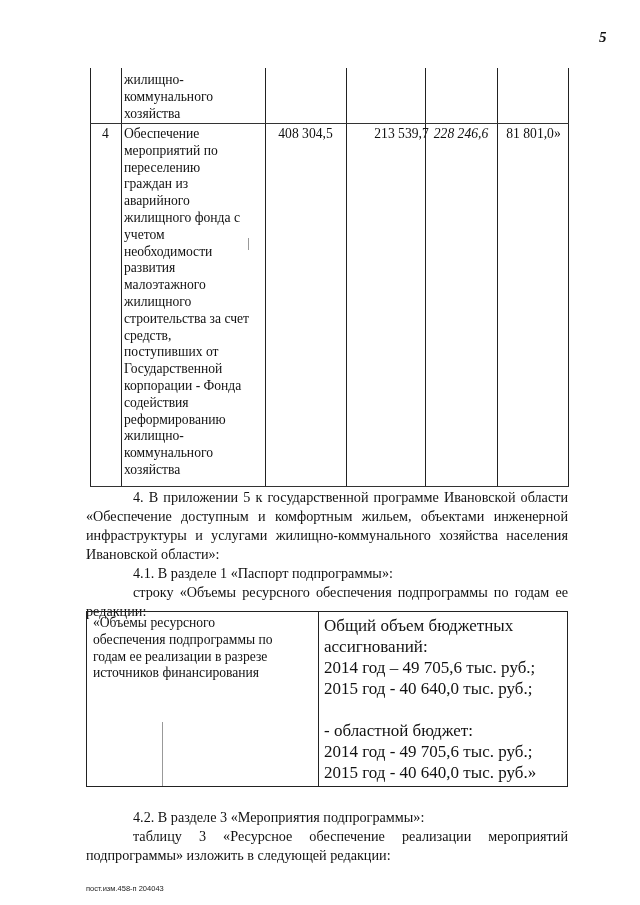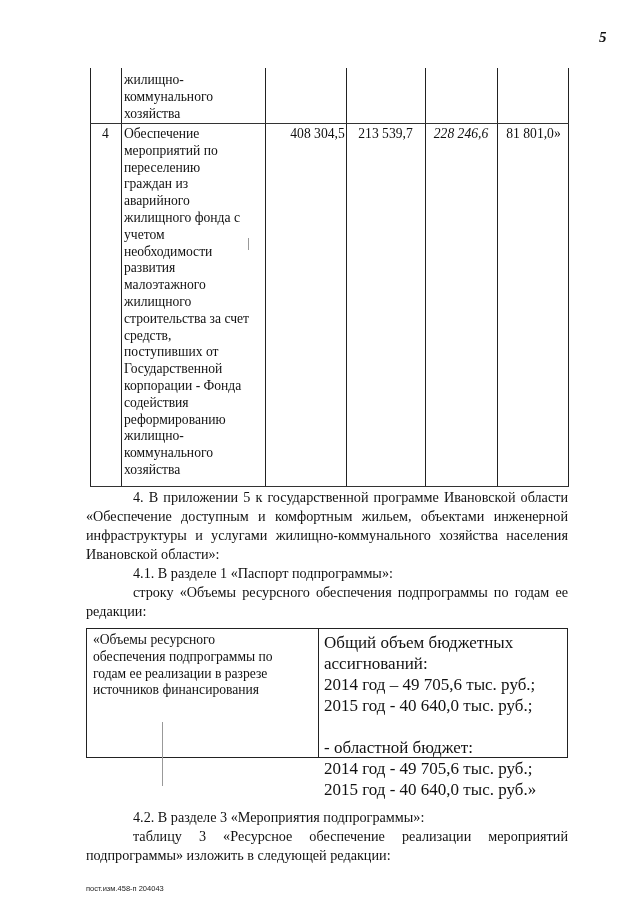--- a/index.html
+++ b/index.html
@@ -22,21 +22,21 @@
     .num { position: absolute; font-size: 13.6px; line-height: 16.8px; text-align: center; }
     
     .para {
       position: absolute; left: 86px; width: 482px;
       font-size: 14.2px; line-height: 19px; text-align: justify;
     }
     .para .line { display: block; text-align: justify; text-align-last: justify; white-space: nowrap; }
     .para .line.last { text-align-last: left; }
     .indent { text-indent: 47px; }
     
-    .t2 { position: absolute; left: 86px; top: 628px; width: 482px; height: 130px;
+    .t2 { position: absolute; left: 86px; top: 611px; width: 482px; height: 176px;
       border: 1px solid #222; box-sizing: border-box; }
     .t2 .split { position: absolute; left: 231px; top: 0; bottom: 0; width: 1px; background: #222; }
     .t2 .c-left { position: absolute; left: 6px; top: 3px; font-size: 13.6px; line-height: 16.8px; white-space: pre; }
     .t2 .c-right { position: absolute; left: 237px; top: 3px; font-size: 17px; line-height: 21px; white-space: pre; }
     .footer {
       position: absolute; left: 86px; top: 884px; font-size: 7.5px;
       font-family: "Liberation Sans", sans-serif; color: #222;
     }
     .speck { position: absolute; background: #999; width: 1px; }
   </style>
@@ -78,22 +78,22 @@
 <span>средств,</span>
 <span>поступивших от</span>
 <span>Государственной</span>
 <span>корпорации - Фонда</span>
 <span>содействия</span>
 <span>реформированию</span>
 <span>жилищно-</span>
 <span>коммунального</span>
 <span>хозяйства</span></div>
 
-  <div class="num" style="left:187px; width:81px; top:58px;font-family:Liberation Serif, serif;">408 304,5</div>
-  <div class="num" style="left:256px; width:79px; top:58px;">213 539,7</div>
+  <div class="num" style="left:175px; width:81px; top:58px;font-family:Liberation Serif, serif;">408 304,5</div>
+  <div class="num" style="left:256px; width:79px; top:58px;padding-left:16px;">213 539,7</div>
   <div class="num" style="left:335px; width:72px; top:58px;font-style:italic;">228 246,6</div>
   <div class="num" style="left:408px; width:71px; top:58px;">81 801,0»</div>
 </div>
 
 <div class="speck" style="left:248px; top:238px; height:12px;"></div>
 
 <div class="para" style="top:488px;">
   <span class="line indent">4. В приложении 5 к государственной программе Ивановской области</span>
   <span class="line">«Обеспечение доступным и комфортным жильем, объектами инженерной</span>
   <span class="line">инфраструктуры и услугами жилищно-коммунального хозяйства населения</span>

